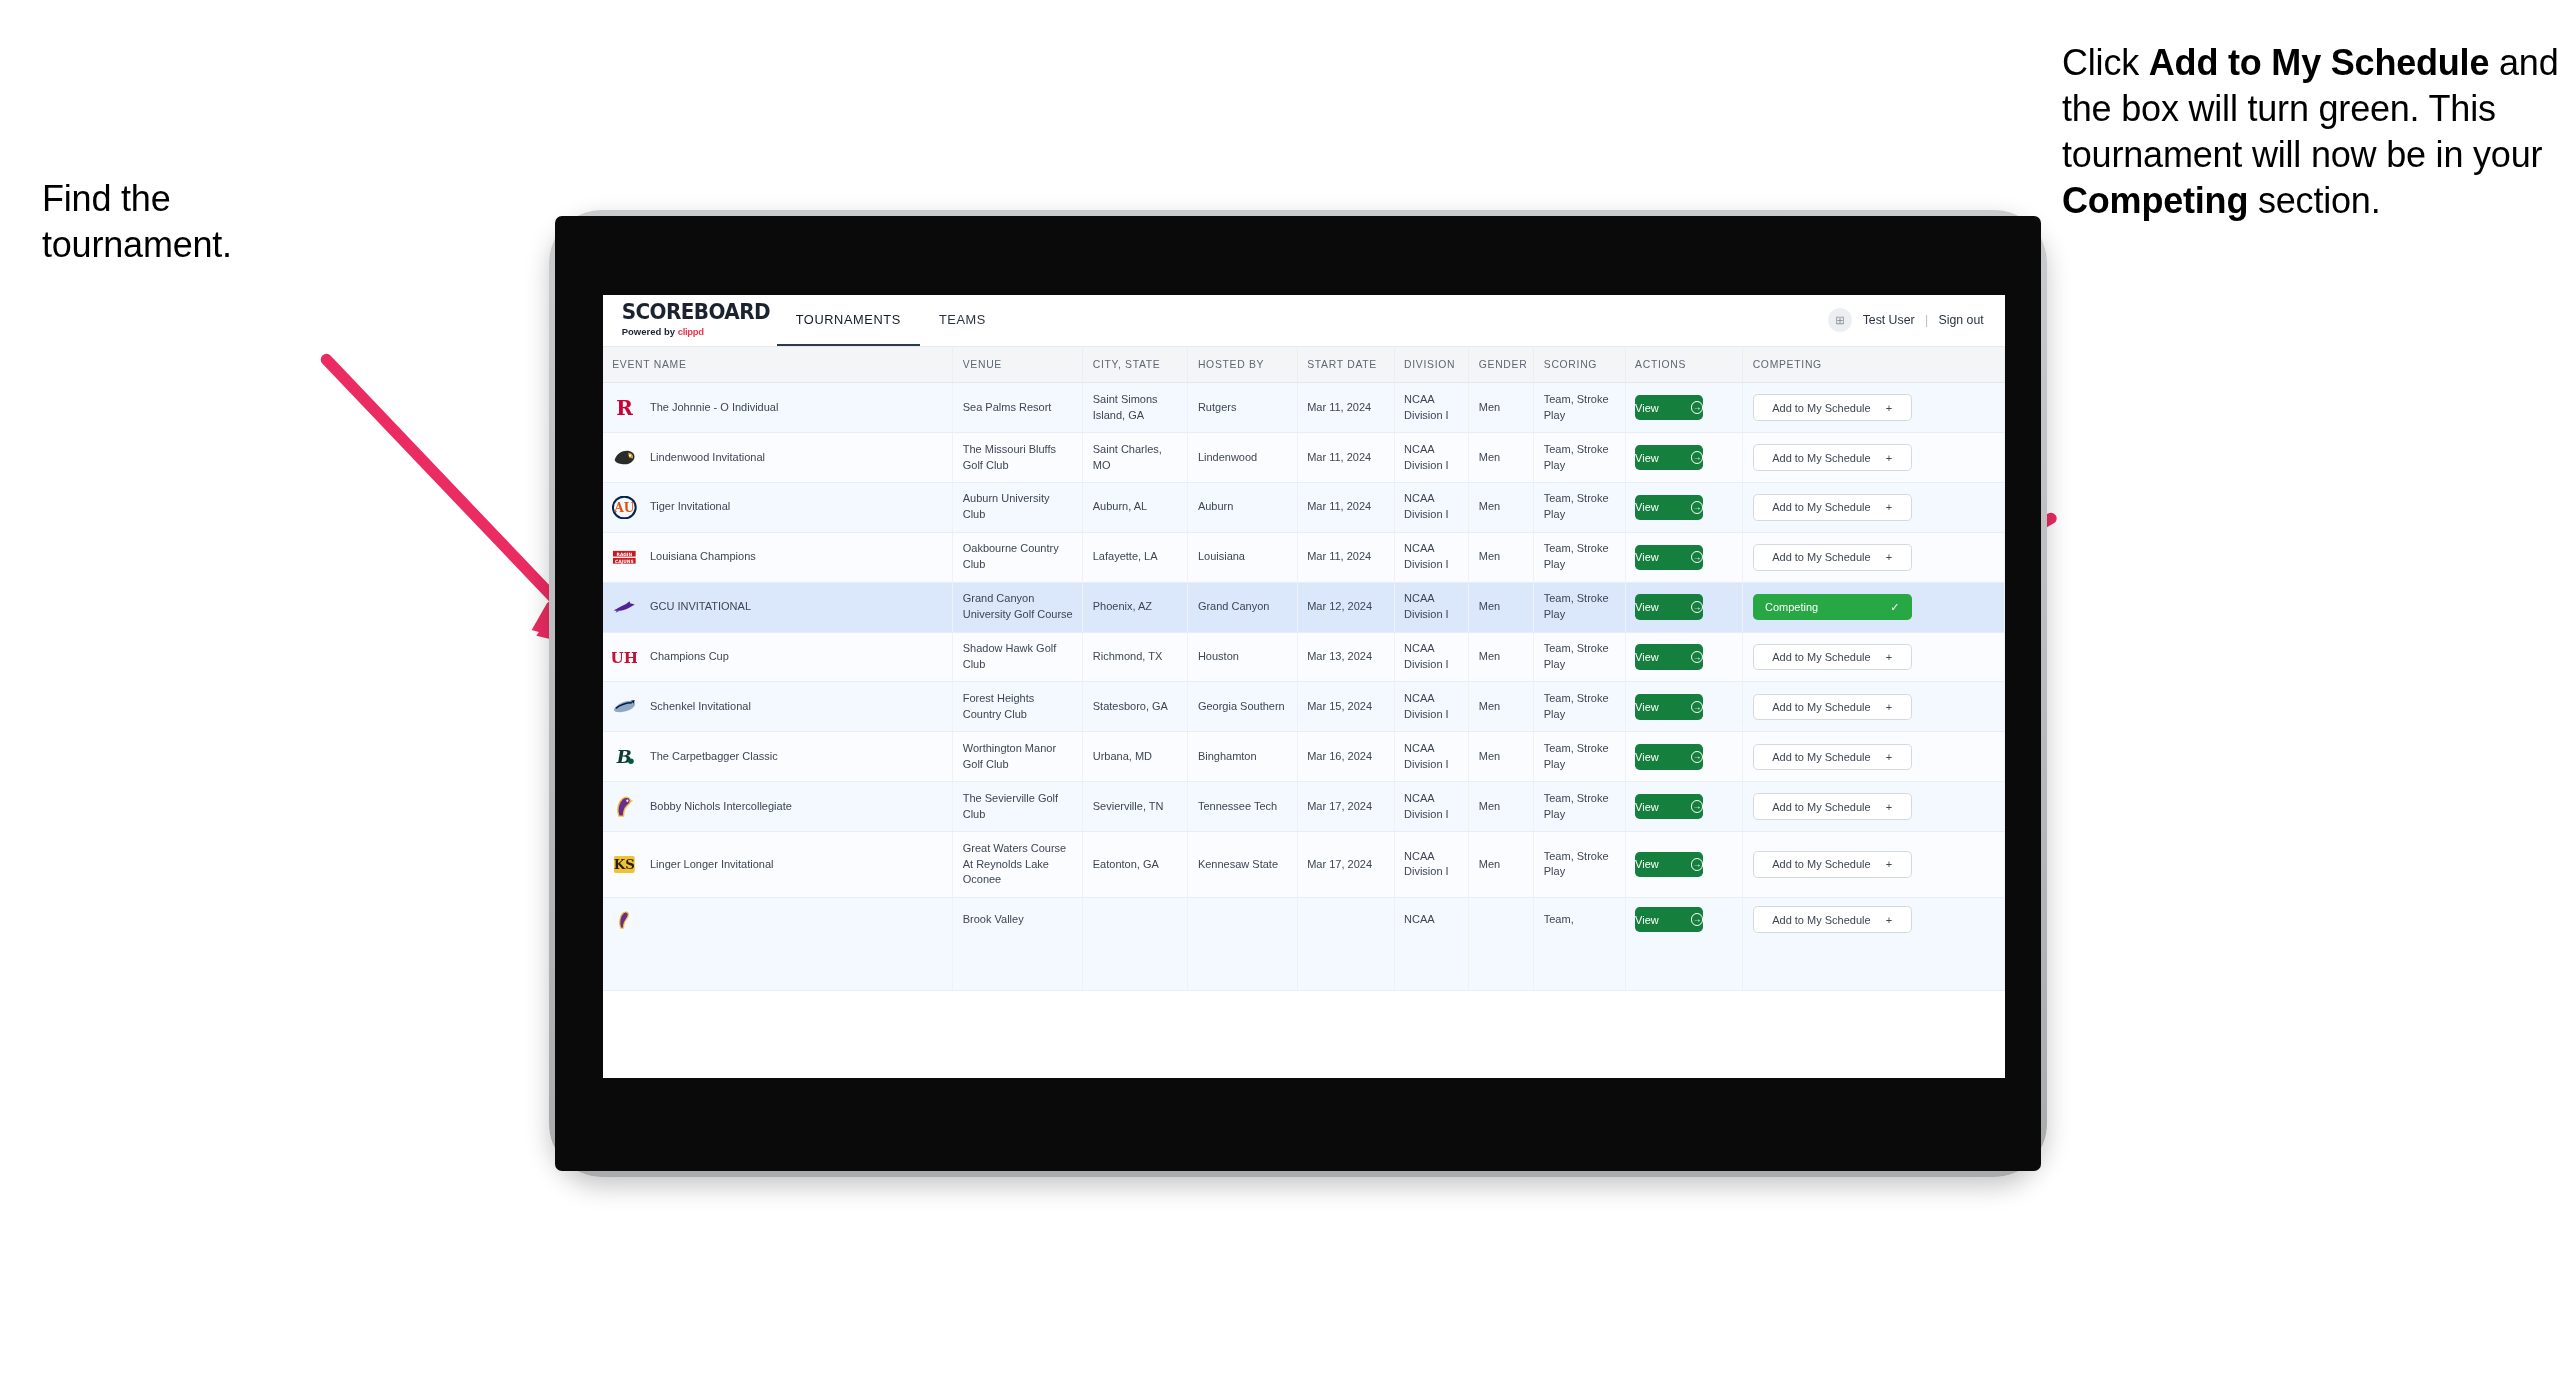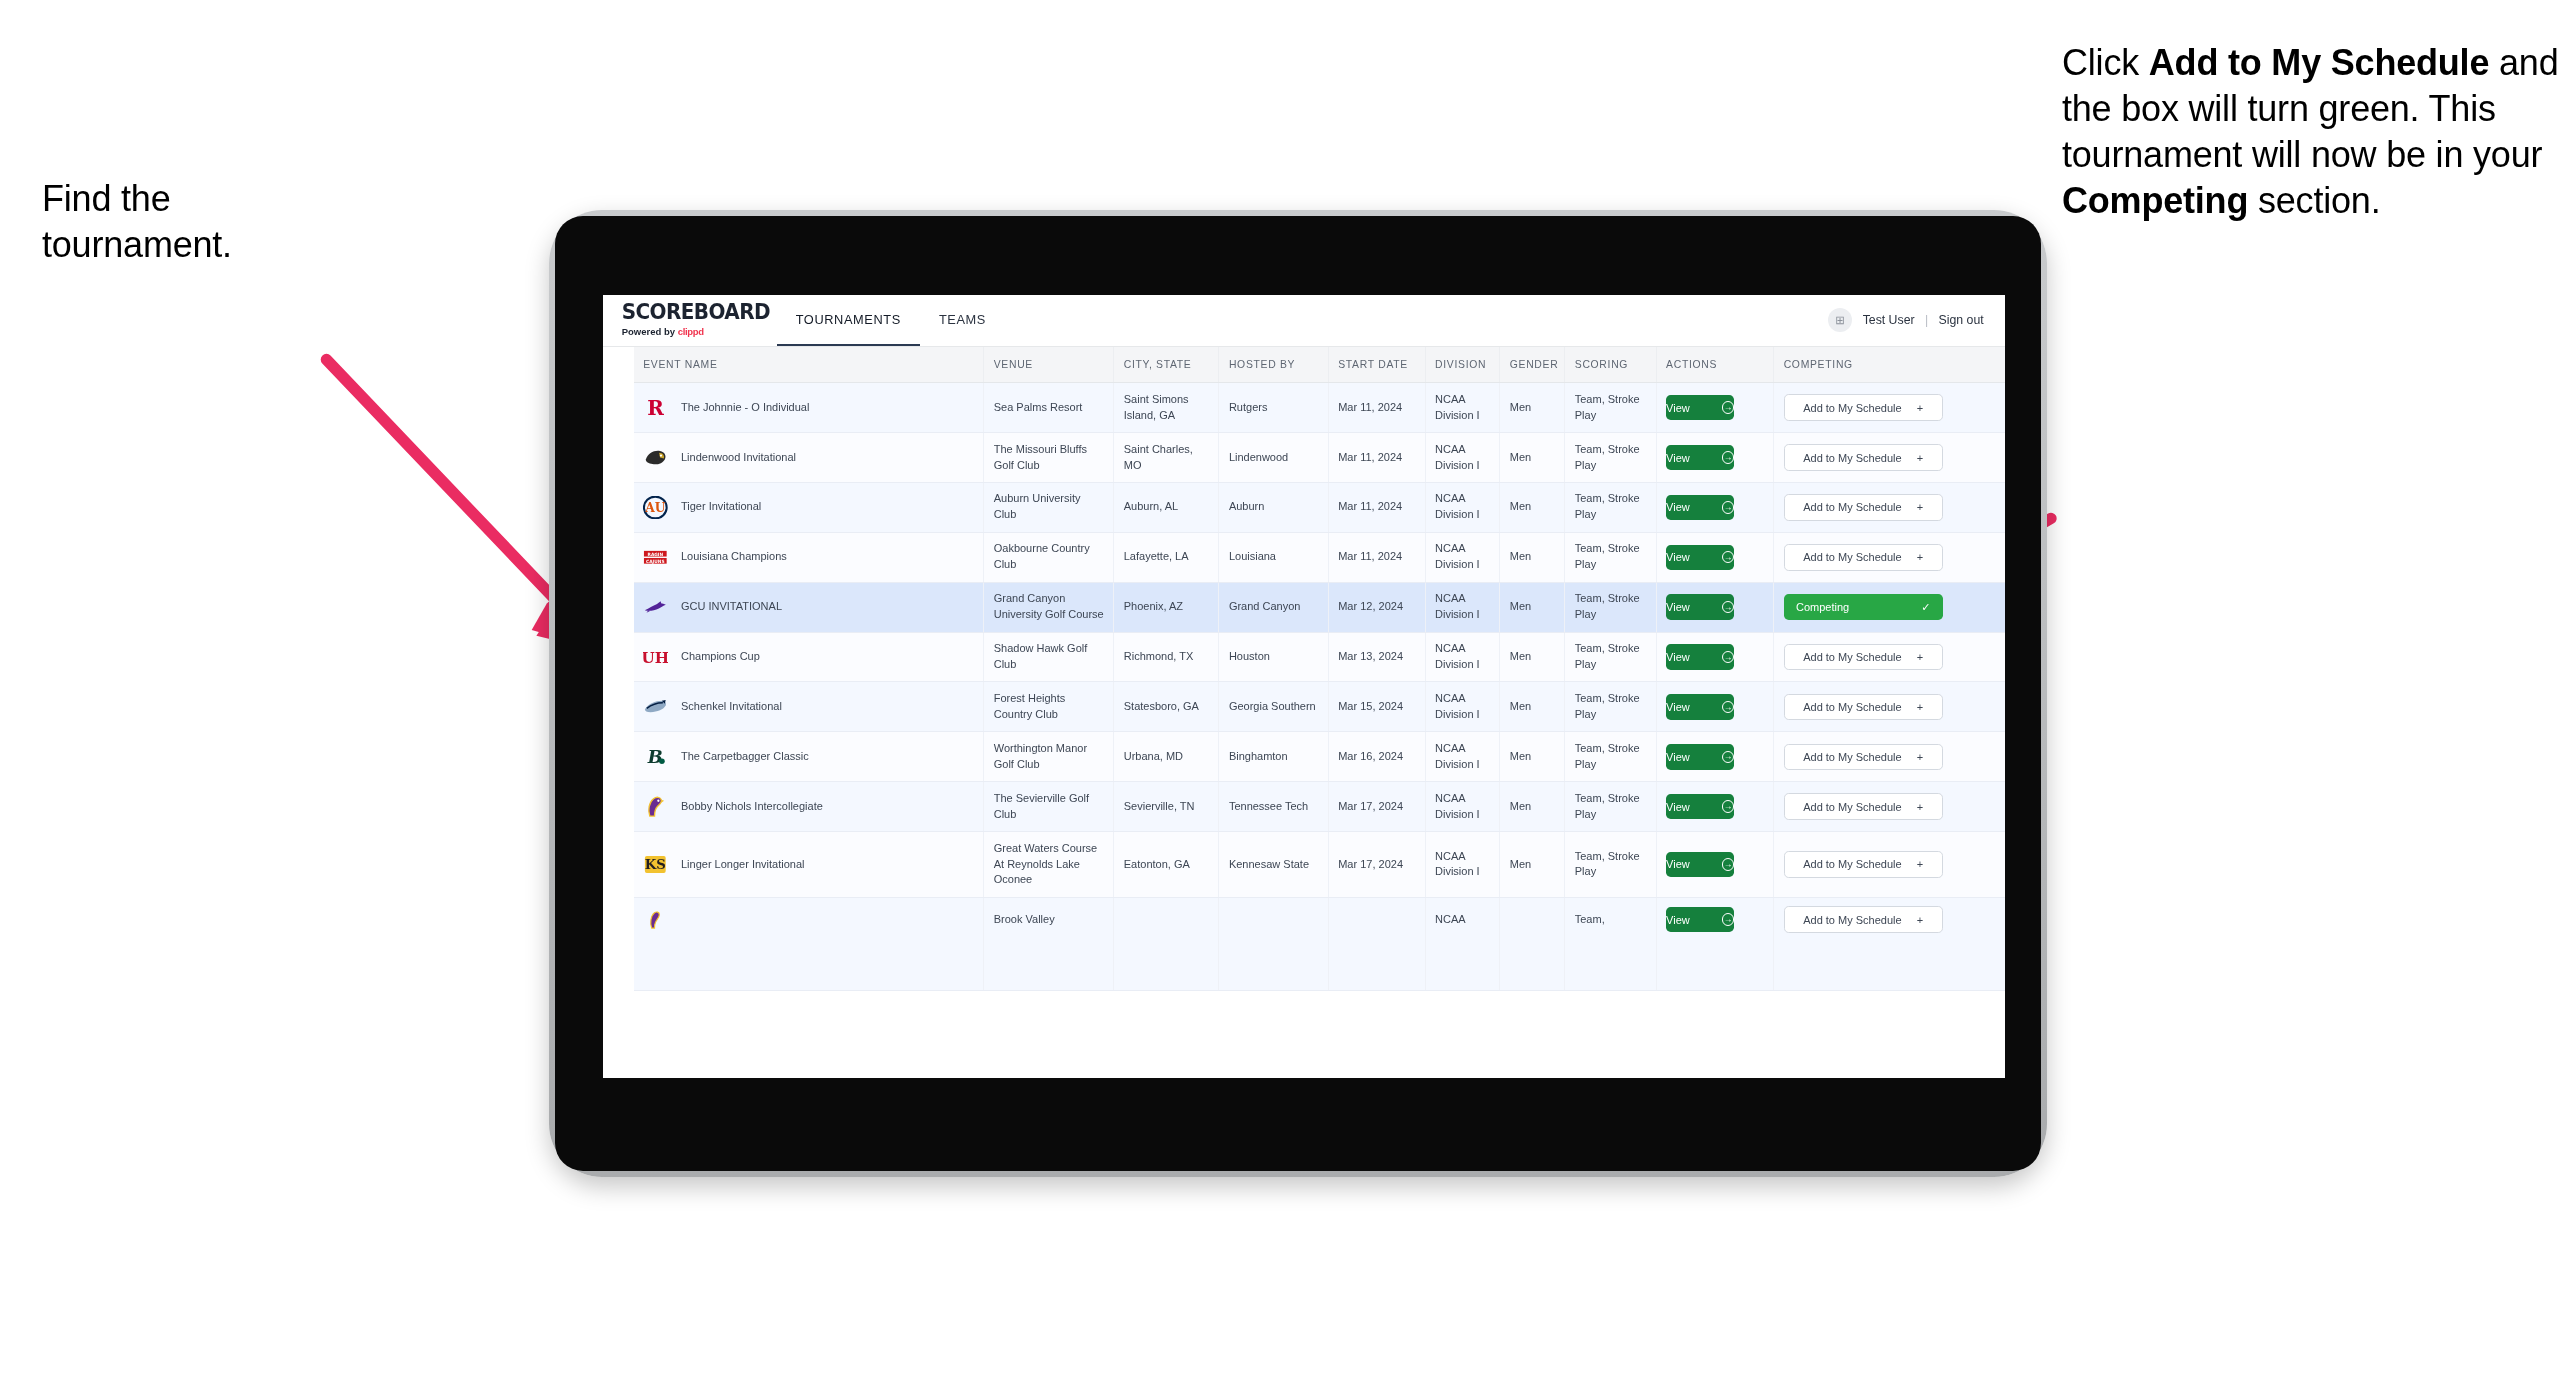--- a/index.html
+++ b/index.html
@@ -35,21 +35,21 @@
     left: 549px; top: 210px;
     width: 1498px; height: 967px;
     background: linear-gradient(180deg,#c9cbcd 0%,#b9bbbd 50%,#a9abad 100%);
     border-radius: 53px;
     padding: 5.7px;
     box-shadow: 0 9.5px 24.6px rgba(0,0,0,.22);
   }
   .tablet-inner {
     width: 100%; height: 100%;
     background: #0a0a0a;
-    border-radius: 28px;
+    border-radius: 7px;
     position: relative;
     overflow: hidden;
   }
   
   .vol-btn {
     position: absolute; left: 540px;
     width: 8.5px; background: linear-gradient(90deg,#b5b7b9,#9a9c9e);
     border-radius: 2.8px 0 0 2.8px;
   }
   #vol-up   { top: 293px;  height: 57px; }
@@ -106,21 +106,21 @@
   .avatar {
     width: 24.6px; height: 24.6px; border-radius: 50%;
     background: #eceef1; display:flex; align-items:center; justify-content:center;
     color:#8c929b; font-size: 11.4px;
   }
   .navright .sep { color:#b9bec6; }
   .navright a { color:#2b3340; text-decoration:none; cursor:pointer; }
 
   
   .table-wrap { height: 731px; overflow: hidden; background:#fff; }
-  table { width: 100%; border-collapse: collapse; table-layout: fixed; margin-left: 31px; }
+  table { width: 100%; border-collapse: collapse; table-layout: fixed; }
   thead th {
     background: #f4f5f7;
     color: #5e6672;
     font-size: 10.4px;
     letter-spacing: 0.7px;
     font-weight: 400;
     text-align: left;
     padding: 11.4px 9.5px;
     border-bottom: 0.9px solid #e4e7ea;
     border-right: 0.9px solid #eceef1;

